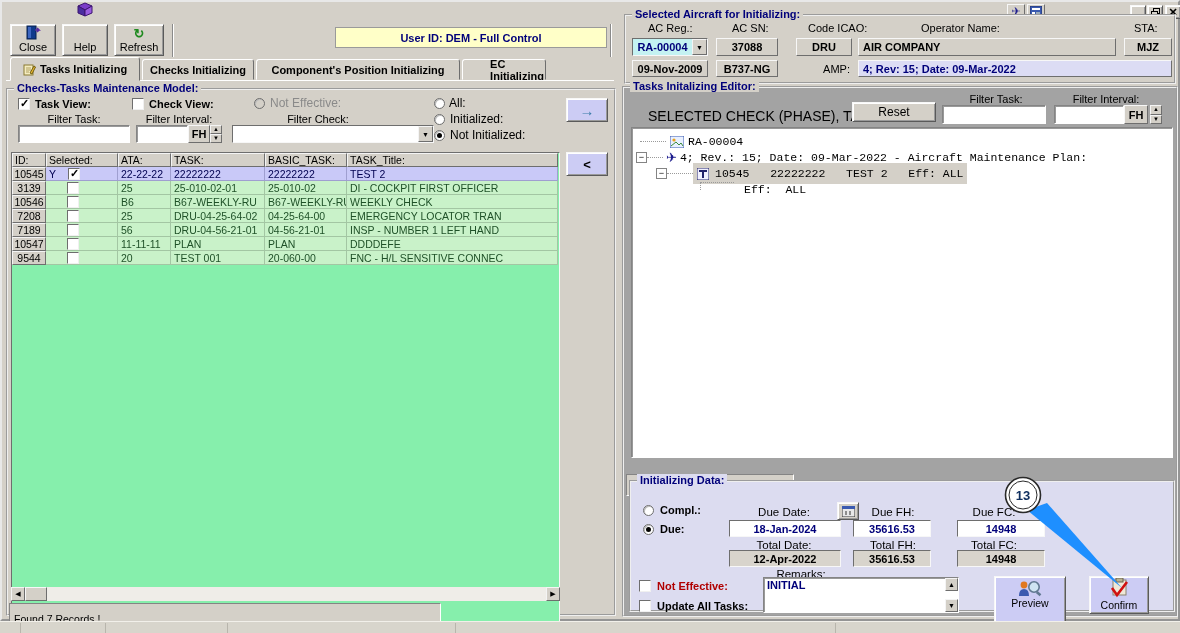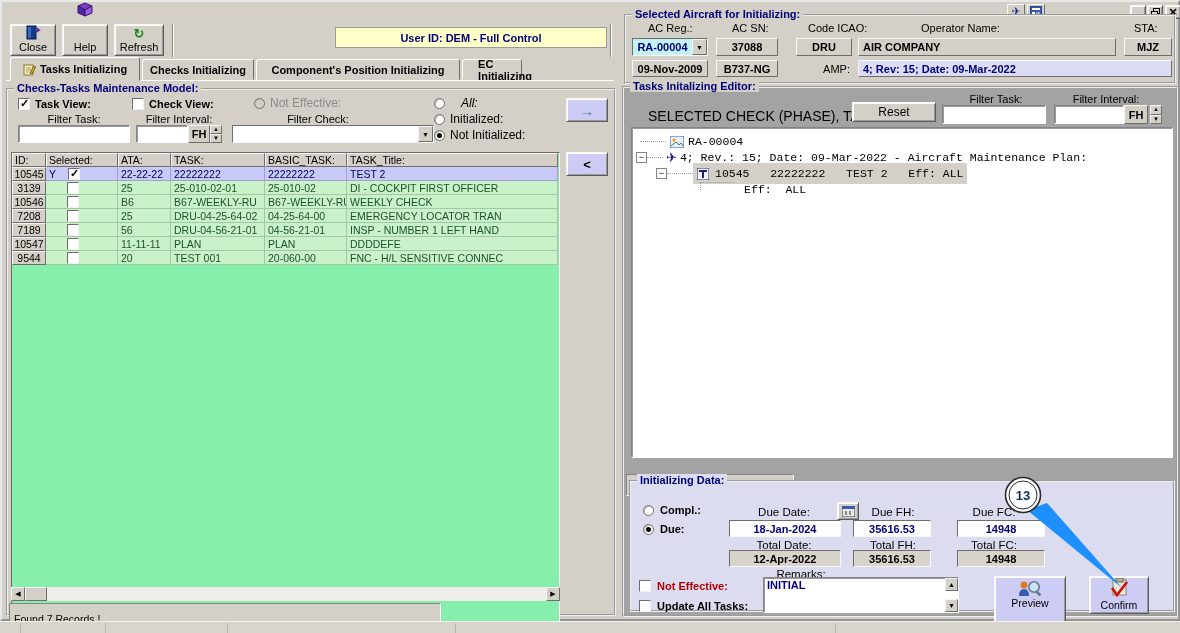--- a/index.html
+++ b/index.html
@@ -158,21 +158,21 @@
         </svg>
     </span>
     <span>Tasks Initializing</span>
   </div>
   <div class="tab" style="left:140px; width:112px;">
     <span>Checks Initializing</span>
   </div>
   <div class="tab" style="left:254px; width:204px;">
     <span>Component's Position Initializing</span>
   </div>
-  <div class="tab" style="left:460px; width:60px;padding-left:32px;">
+  <div class="tab" style="left:460px; width:84px;padding-left:32px;">
     <span>EC Initializing</span>
   </div>
   <div class="abs tabline"></div>
 
   <div class="group" style="left:622px; top:12px; width:552px; height:70px; background:#d4d0c8;">
     <span class="legend">Selected Aircraft for Initializing:</span>
     <div class="abs" style="left:22px; top:6px;">AC Reg.:</div>
     <div class="abs" style="left:106px; top:6px;">AC SN:</div>
     <div class="abs" style="left:182px; top:6px;">Code ICAO:</div>
     <div class="abs" style="left:295px; top:6px;">Operator Name:</div>
@@ -202,21 +202,21 @@
       <b>Task View:</b>
     </div>
     <div class="abs" style="left:124px; top:8px; display:flex; gap:5px; align-items:center;">
       <span class="cb"></span>
       <b>Check View:</b>
     </div>
     <div class="abs" style="left:246px; top:6px; display:flex; gap:5px; align-items:center; color:#8a8a8a;">
       <span class="radio dis"></span>
       <span style="font-size:12px;">Not Effective:</span>
     </div>
-    <div class="abs" style="left:426px; top:6px; display:flex; gap:16px; align-items:center;font-style:italic;">
+    <div class="abs" style="left:426px; top:6px; display:flex; gap:4px; align-items:center;">
       <span class="radio"></span>
       <span style="font-size:12px;">All:</span>
     </div>
     <div class="abs" style="left:426px; top:22px; display:flex; gap:5px; align-items:center;">
       <span class="radio"></span>
       <span style="font-size:12px;">Initialized:</span>
     </div>
     <div class="abs" style="left:426px; top:38px; display:flex; gap:5px; align-items:center;">
       <span class="radio sel"></span>
       <span style="font-size:12px;">Not Initialized:</span>

